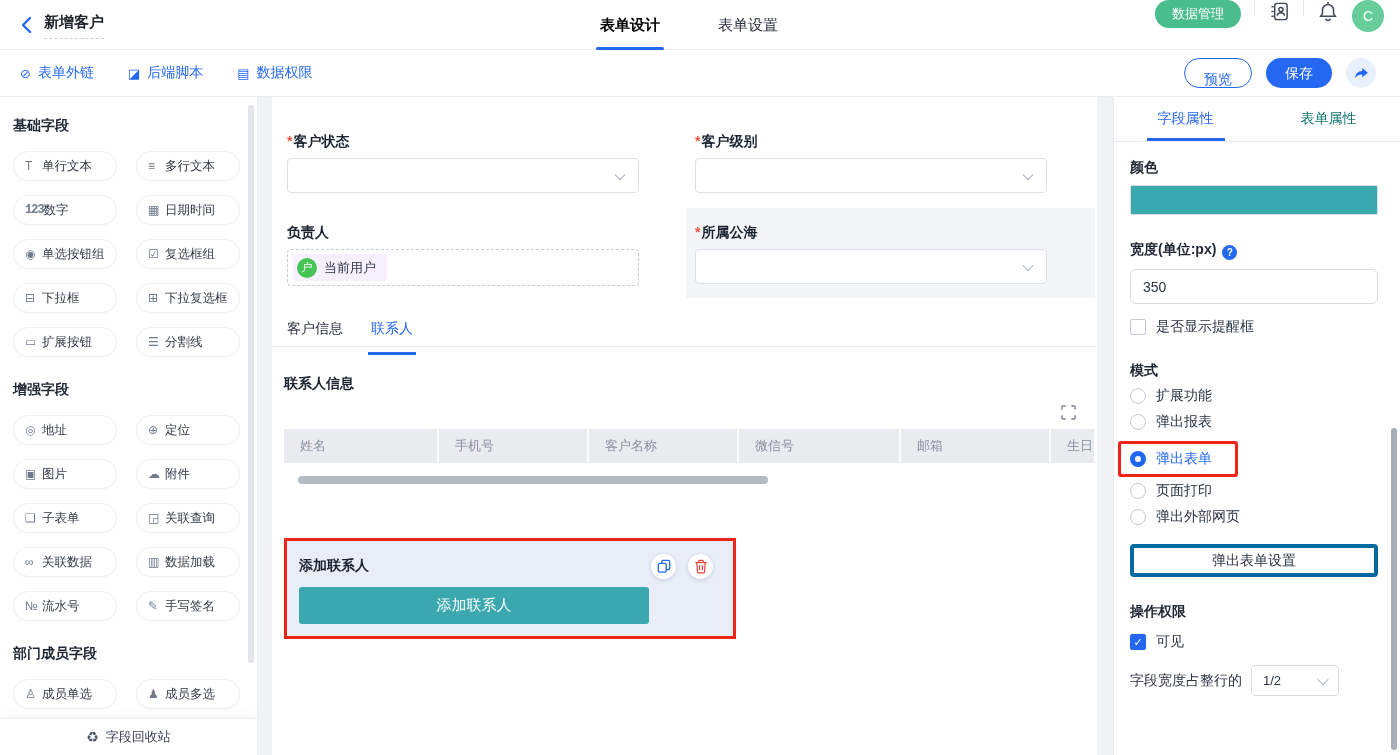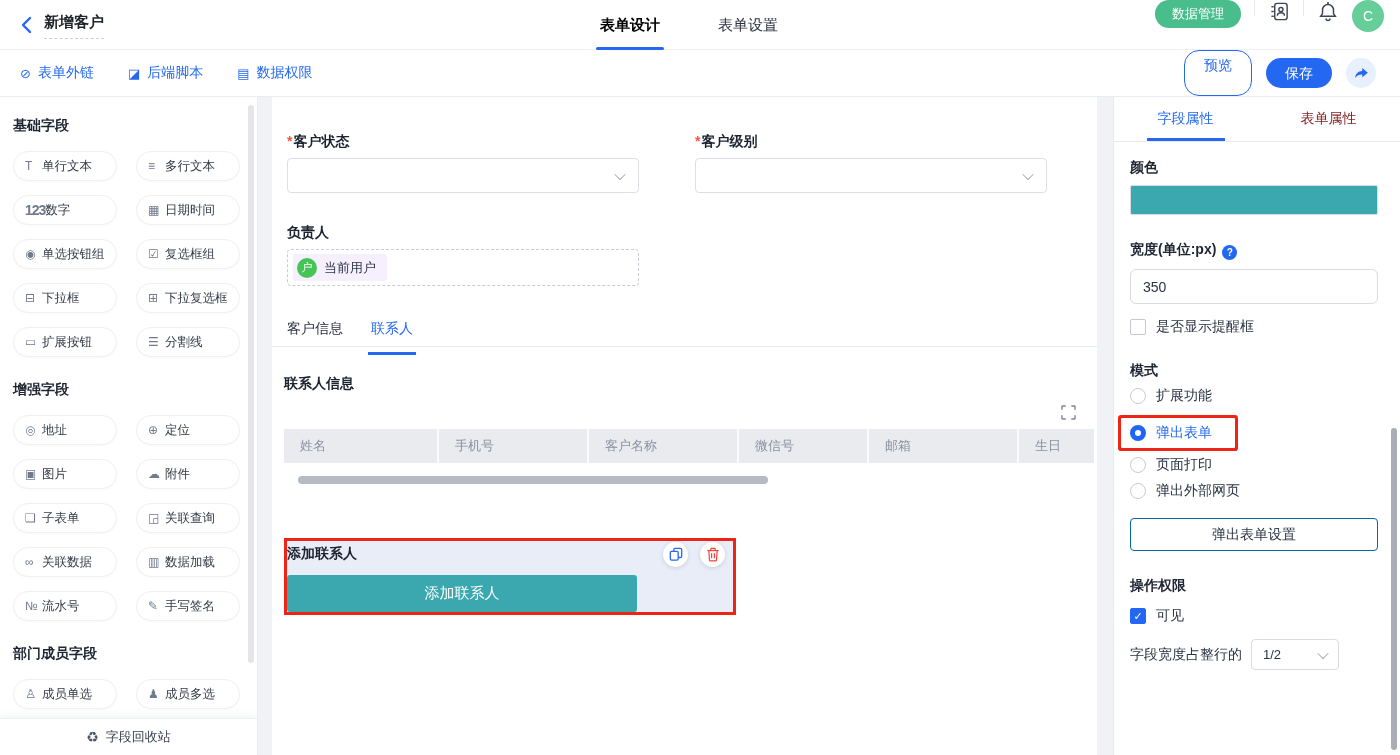--- a/index.html
+++ b/index.html
@@ -20,21 +20,21 @@
   .vdiv { width:1px; height:16px; background:#e3e6ec; }
   .hicon { width:22px; height:22px; display:flex; align-items:center; justify-content:center; cursor:pointer; }
   .avatar { width:32px; height:32px; border-radius:50%; background:#67ce9a; color:#fff; font-size:14px; display:flex; align-items:center; justify-content:center; cursor:pointer; }
 
   
   .toolbar { position:absolute; left:0; top:50px; width:1400px; height:47px; background:#fff; border-bottom:1px solid #e9ecf1; z-index:4; }
   .tb-links { position:absolute; left:20px; top:0; height:46px; display:flex; align-items:center; gap:34px; }
   .tb-link { display:flex; align-items:center; gap:7px; color:#2468f2; font-size:14px; cursor:pointer; }
   .tb-link .ic { font-size:13px; }
   .tb-right { position:absolute; right:24px; top:0; height:46px; display:flex; align-items:center; gap:14px; }
-  .btn-preview { height:46px; padding:0 19px; border:1px solid #2468f2; color:#2468f2; background:#fff; border-radius:15px; font-size:14px; line-height:28px; cursor:pointer; }
+  .btn-preview { height:30px; padding:6px 19px; border:1px solid #2468f2; color:#2468f2; background:#fff; border-radius:15px; font-size:14px; line-height:28px; cursor:pointer; }
   .btn-save { height:30px; padding:0 19px; background:#2468f2; color:#fff; border-radius:15px; font-size:14px; line-height:30px; cursor:pointer; }
   .btn-share { width:30px; height:30px; border-radius:50%; background:#e8f0fd; display:flex; align-items:center; justify-content:center; cursor:pointer; }
 
   
   .sidebar { position:absolute; left:0; top:97px; width:258px; bottom:0; background:#fff; border-right:1px solid #ececf1; overflow:hidden; }
   .sb-inner { padding:20px 12px 0 13px; }
   .sb-title { font-size:14px; font-weight:700; color:#1f2633; margin:24px 0 16px 0; }
   .sb-title:first-child { margin-top:0; }
   .sb-grid { display:grid; grid-template-columns:104px 104px; column-gap:19px; row-gap:14px; }
   .pill { height:30px; border:1px solid #eff0f4; border-radius:15px; background:#fff; display:flex; align-items:center; padding:0 8px 0 11px; cursor:grab; box-shadow:0 1px 2px rgba(40,50,70,.03); }
@@ -71,50 +71,50 @@
   .subform { padding:0 12px; }
   .sf-title { margin-top:28px; font-size:14px; font-weight:700; color:#1b2330; line-height:17px; }
   .expand-row { margin-top:13px; height:16px; position:relative; }
   .expand-ic { position:absolute; right:8px; top:0; width:16px; height:16px; cursor:pointer; }
   .tbl { margin-top:8px; display:flex; width:810px; height:34px; background:#e9ebef; overflow:hidden; }
   .th { height:34px; line-height:34px; font-size:13px; color:#89909f; padding-left:16px; border-right:2px solid #fafbfd; flex:none; }
   .th:last-child { border-right:none; }
   .hscroll { margin:13px 0 0 14px; width:470px; height:8px; border-radius:4px; background:#b6bac2; cursor:pointer; }
 
   .red-frame { margin-top:54px; margin-left:0px; width:452px; border:3px solid #ee2417; }
-  .add-section { background:#e9edf8; }
+  .add-section { background:#e9edf8; padding:12px; }
   .as-head { display:flex; align-items:center; justify-content:space-between; height:26px; }
   .as-label { font-size:14px; font-weight:700; color:#1b2330; }
   .as-icons { display:flex; gap:12px; margin-right:8px; }
   .circ-ic { width:25px; height:25px; border-radius:50%; background:#fff; box-shadow:0 1px 4px rgba(50,60,90,.18); display:flex; align-items:center; justify-content:center; cursor:pointer; }
   .btn-teal { margin-top:8px; width:350px; height:37px; background:#3aa8ae; border-radius:3px; color:#fff; font-size:15px; display:flex; align-items:center; justify-content:center; cursor:pointer; }
 
   
   .panel { position:absolute; right:0; top:97px; width:287px; bottom:0; background:#fff; border-left:1px solid #e7eaef; }
   .p-tabs { height:45px; border-bottom:1px solid #e8eaf0; display:flex; }
-  .p-tab { flex:1; display:flex; align-items:center; justify-content:center; font-size:14px; color:#7f1d1d; cursor:pointer; position:relative; }
+  .p-tab { flex:1; display:flex; align-items:center; justify-content:center; font-size:14px; color:#0f766e; cursor:pointer; position:relative; }
   .p-tab.active { color:#2468f2; }
   .p-tab.active::after { content:""; position:absolute; left:50%; transform:translateX(-50%); bottom:0; width:78px; height:3px; background:#2468f2; }
   .p-body { padding:17px 22px 0 16px; }
   .p-label { font-size:14px; font-weight:700; color:#1f2633; line-height:17px; }
   .swatch { margin-top:9px; height:30px; border:1px solid #d8dce3; border-radius:2px; background:#3aa8ae; padding:0; cursor:pointer; }
   .mt26 { margin-top:26px; }
   .q-ic { display:inline-flex; width:15px; height:15px; border-radius:50%; background:#2468f2; color:#fff; font-size:10px; font-weight:700; align-items:center; justify-content:center; vertical-align:-2px; margin-left:6px; cursor:pointer; }
   .p-input { margin-top:9px; width:100%; height:35px; border:1px solid #d8dce3; border-radius:6px; padding:0 12px; font-size:14px; color:#2a3342; outline:none; font-family:inherit; }
   .chk-row { margin-top:14px; display:flex; align-items:center; gap:10px; cursor:pointer; }
   .chk { width:16px; height:16px; border:1px solid #c3c8d2; border-radius:2px; background:#fff; flex:none; }
   .chk.checked { background:#2468f2; border-color:#2468f2; color:#fff; font-size:11px; font-weight:700; display:flex; align-items:center; justify-content:center; }
   .chk-label { font-size:14px; color:#2a3342; }
   .radio-row { margin-top:8px; display:flex; align-items:center; gap:10px; cursor:pointer; }
   .radio { width:16px; height:16px; border-radius:50%; border:1px solid #c6cbd4; background:#fff; flex:none; }
   .radio.checked { border:5px solid #1f66f5; }
   .radio-label { font-size:14px; color:#2a3342; }
   .radio-row.highlight { box-shadow:0 0 0 3px #ee2417; border-radius:1px; padding:6px 0 6px 9px; margin-left:-9px; margin-top:13px; margin-bottom:3px; width:114px; }
   .radio-row.highlight .radio-label { color:#2468f2; }
-  .btn-outline { margin-top:18px; width:100%; height:33px; border:1px solid #0369a1; border-radius:4px; background:#fff; font-size:14px; color:#2a3342; display:flex; align-items:center; justify-content:center; cursor:pointer; }
+  .btn-outline { margin-top:18px; width:100%; height:33px; border:4px solid #0369a1; border-radius:4px; background:#fff; font-size:14px; color:#2a3342; display:flex; align-items:center; justify-content:center; cursor:pointer; }
   .layout-row { margin-top:14px; display:flex; align-items:center; }
   .layout-text { font-size:14px; color:#2a3342; }
   .mini-sel { margin-left:9px; width:88px; height:31px; border:1px solid #d8dce3; border-radius:4px; display:flex; align-items:center; justify-content:space-between; padding:0 11px; cursor:pointer; }
   .mini-sel .val { font-size:13px; color:#2a3342; }
   .p-scroll { position:absolute; right:3px; top:331px; width:6px; height:322px; border-radius:3px; background:#a9aeb6; cursor:pointer; }
 </style>
 </head>
 <body>
 
 <div class="header">
@@ -187,21 +187,21 @@
     <div class="sb-grid">
       <div class="pill">
           <span class="pill-icon">T</span>
           <span class="pill-label">单行文本</span>
         </div>
       <div class="pill">
           <span class="pill-icon">≡</span>
           <span class="pill-label">多行文本</span>
         </div>
       <div class="pill">
-          <span class="pill-icon" style="font-size:14px;font-weight:700;">123</span>
+          <span class="pill-icon" style="font-size:12px;font-weight:700;font-family:Liberation Mono, monospace;">123</span>
           <span class="pill-label">数字</span>
         </div>
       <div class="pill">
           <span class="pill-icon">▦</span>
           <span class="pill-label">日期时间</span>
         </div>
       <div class="pill">
           <span class="pill-icon">◉</span>
           <span class="pill-label">单选按钮组</span>
         </div>
@@ -310,20 +310,29 @@
         </div>
       </div>
       <div class="f-row" style="margin-bottom:0;">
         <div class="f-col">
           <div class="f-label"><span>负责人</span></div>
           <div class="dashed-box">
             <div class="user-tag">
               <span class="tag-dot">户</span>
               <span class="tag-text">当前用户</span>
             </div>
+          </div>
+        </div>
+        <div class="f-col">
+          <div class="hl-bg"></div>
+          <div class="hl-content">
+            <div class="f-label"><span class="req">*</span><span>所属公海</span></div>
+            <div class="sel">
+                <span class="chev"></span>
+              </div>
           </div>
         </div>
       </div>
 
       <div class="card-tabs" style="margin-left:-15px;margin-right:-15px;">
         <div class="c-tab">客户信息</div>
         <div class="c-tab active">联系人</div>
       </div>
     </div>
 
@@ -336,21 +345,21 @@
               <path d="M11 1 h3.2 a0.8 0.8 0 0 1 0.8 0.8 V5"></path>
             <path d="M15 11 v3.2 a0.8 0.8 0 0 1-0.8 0.8 H11"></path>
               <path d="M5 15 H1.8 a0.8 0.8 0 0 1-0.8-0.8 V11"></path>
           </svg>
         </div>
       </div>
       <div class="tbl">
         <div class="th" style="width:155px;">姓名</div>
         <div class="th" style="width:150px;">手机号</div>
         <div class="th" style="width:150px;">客户名称</div>
-        <div class="th" style="width:130px;">微信号</div>
+        <div class="th" style="width:162px;">微信号</div>
         <div class="th" style="width:150px;">邮箱</div>
         <div class="th" style="width:56px;">生日</div>
       </div>
       <div class="hscroll"></div>
 
       <div class="red-frame">
         <div class="add-section">
           <div class="as-head">
             <div class="as-label">添加联系人</div>
             <div class="as-icons">
@@ -393,20 +402,24 @@
     <div class="chk-row">
       <div class="chk"></div>
       <div class="chk-label">是否显示提醒框</div>
     </div>
 
     <div class="p-label mt26">模式</div>
     <div class="radio-row">
       <div class="radio"></div>
       <div class="radio-label">扩展功能</div>
     </div>
+    <div class="radio-row">
+      <div class="radio"></div>
+      <div class="radio-label">弹出报表</div>
+    </div>
     <div class="radio-row highlight">
       <div class="radio checked"></div>
       <div class="radio-label">弹出表单</div>
     </div>
     <div class="radio-row">
       <div class="radio"></div>
       <div class="radio-label">页面打印</div>
     </div>
     <div class="radio-row">
       <div class="radio"></div>

